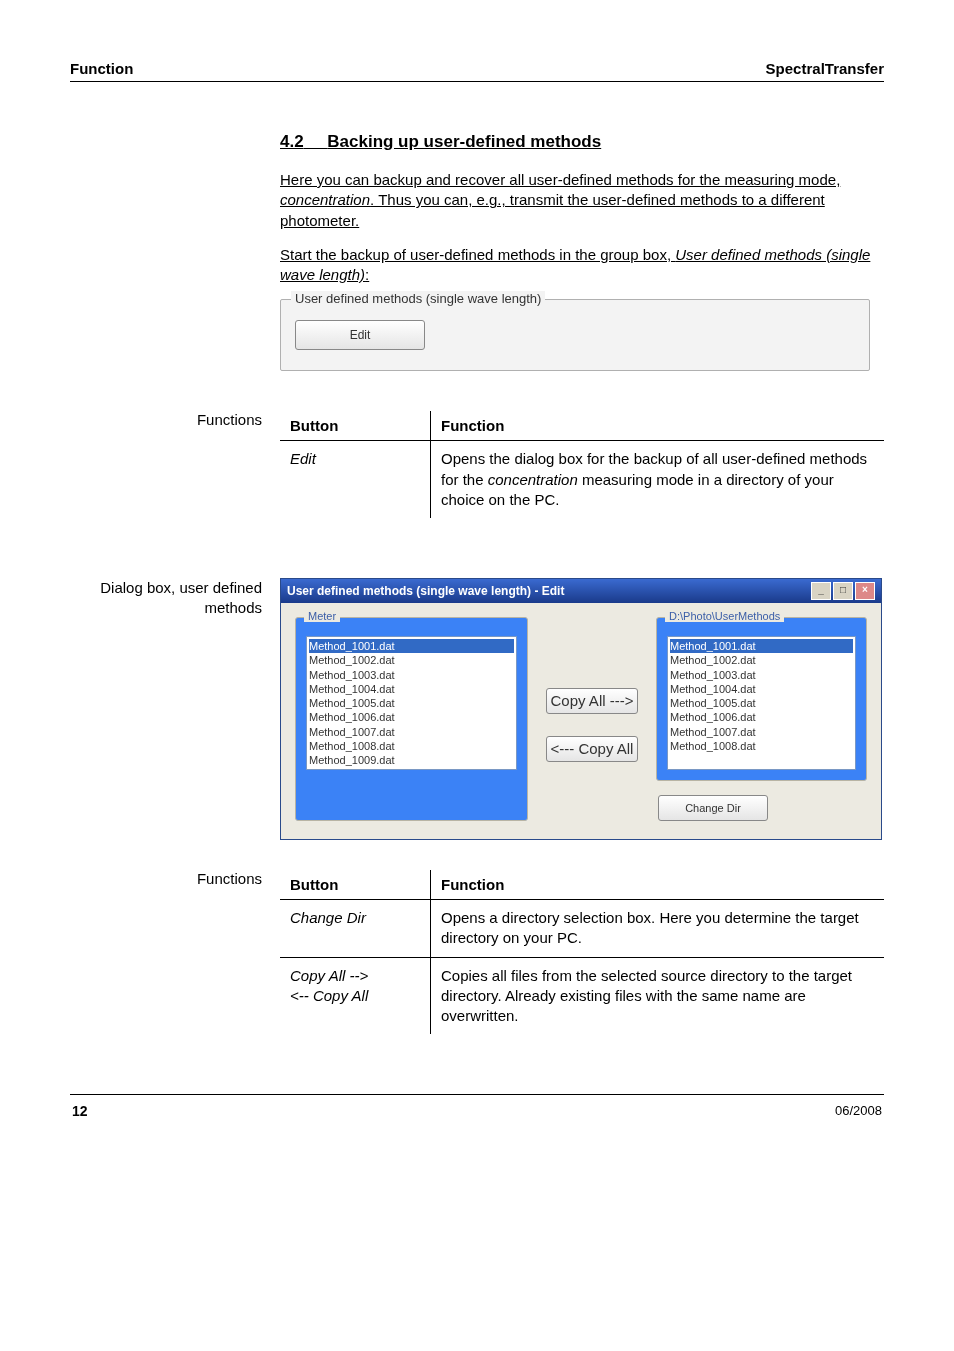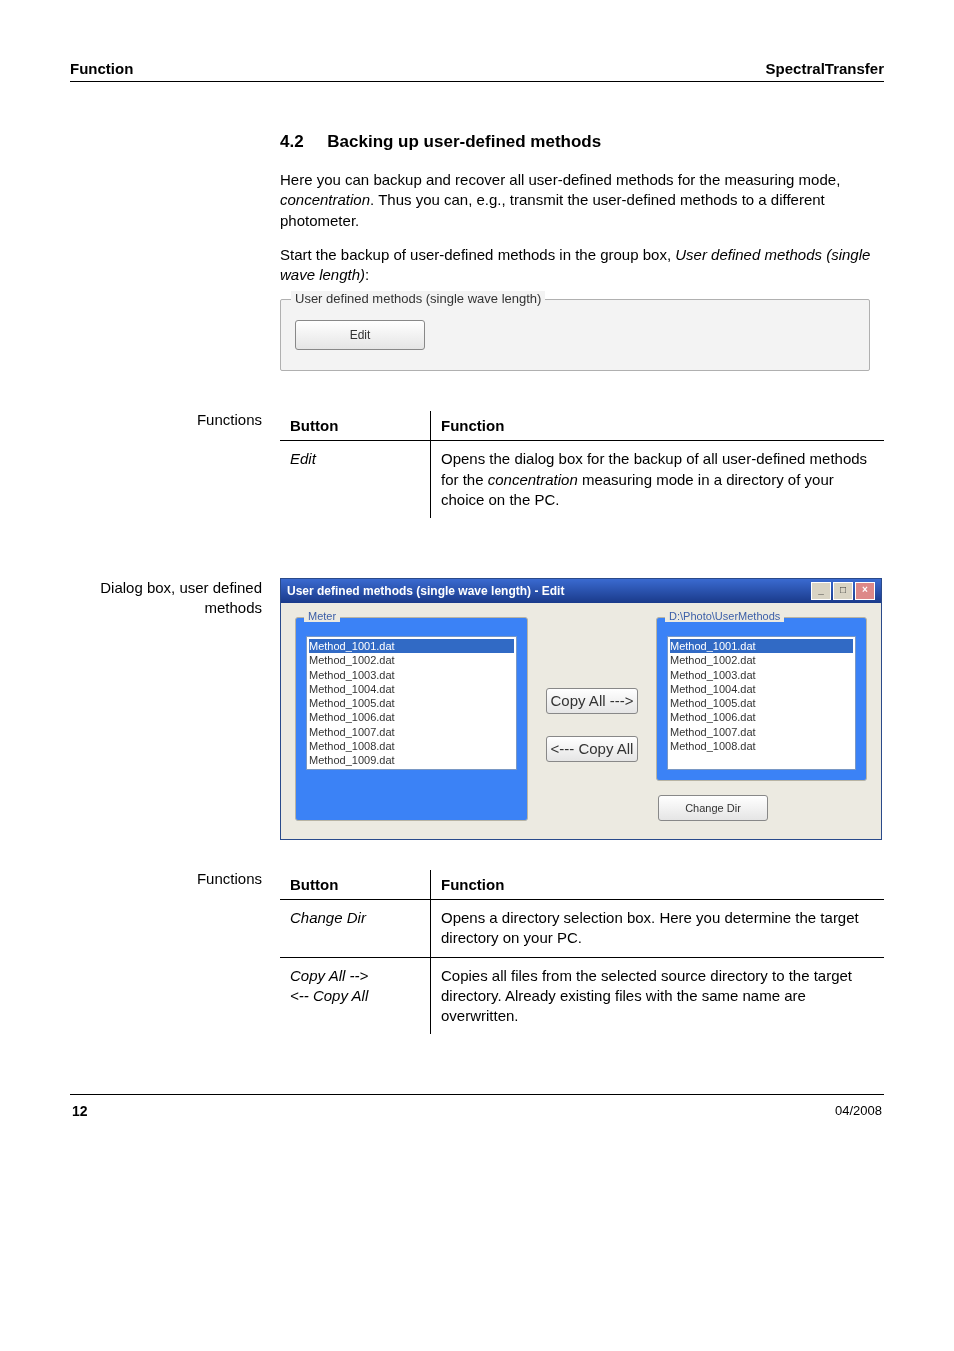--- a/index.html
+++ b/index.html
@@ -21,20 +21,21 @@
     font-weight: bold;
     margin-bottom: 4px;
   }
   .header-rule {
     border: none;
     border-top: 1.5px solid #000;
     margin: 0 0 50px 0;
   }
   .content-indent {
     margin-left: 210px;
+    text-decoration: underline;
   }
   .section-heading {
     font-size: 17px;
     font-weight: bold;
     margin-bottom: 18px;
   }
   .body-text {
     font-size: 15px;
     line-height: 1.35;
     margin-bottom: 14px;
@@ -369,16 +370,16 @@
           <td>Copies all files from the selected source directory to the target directory. Already existing files with the same name are overwritten.</td>
         </tr>
       </tbody>
         </table>
     </div>
   </div>
 
   <hr class="footer-rule">
   <div class="footer-row">
     <div class="pagenum">12</div>
-    <div>04/2008</div>
+    <div>06/2008</div>
   </div>
 
 </div>
 
 </body></html>

